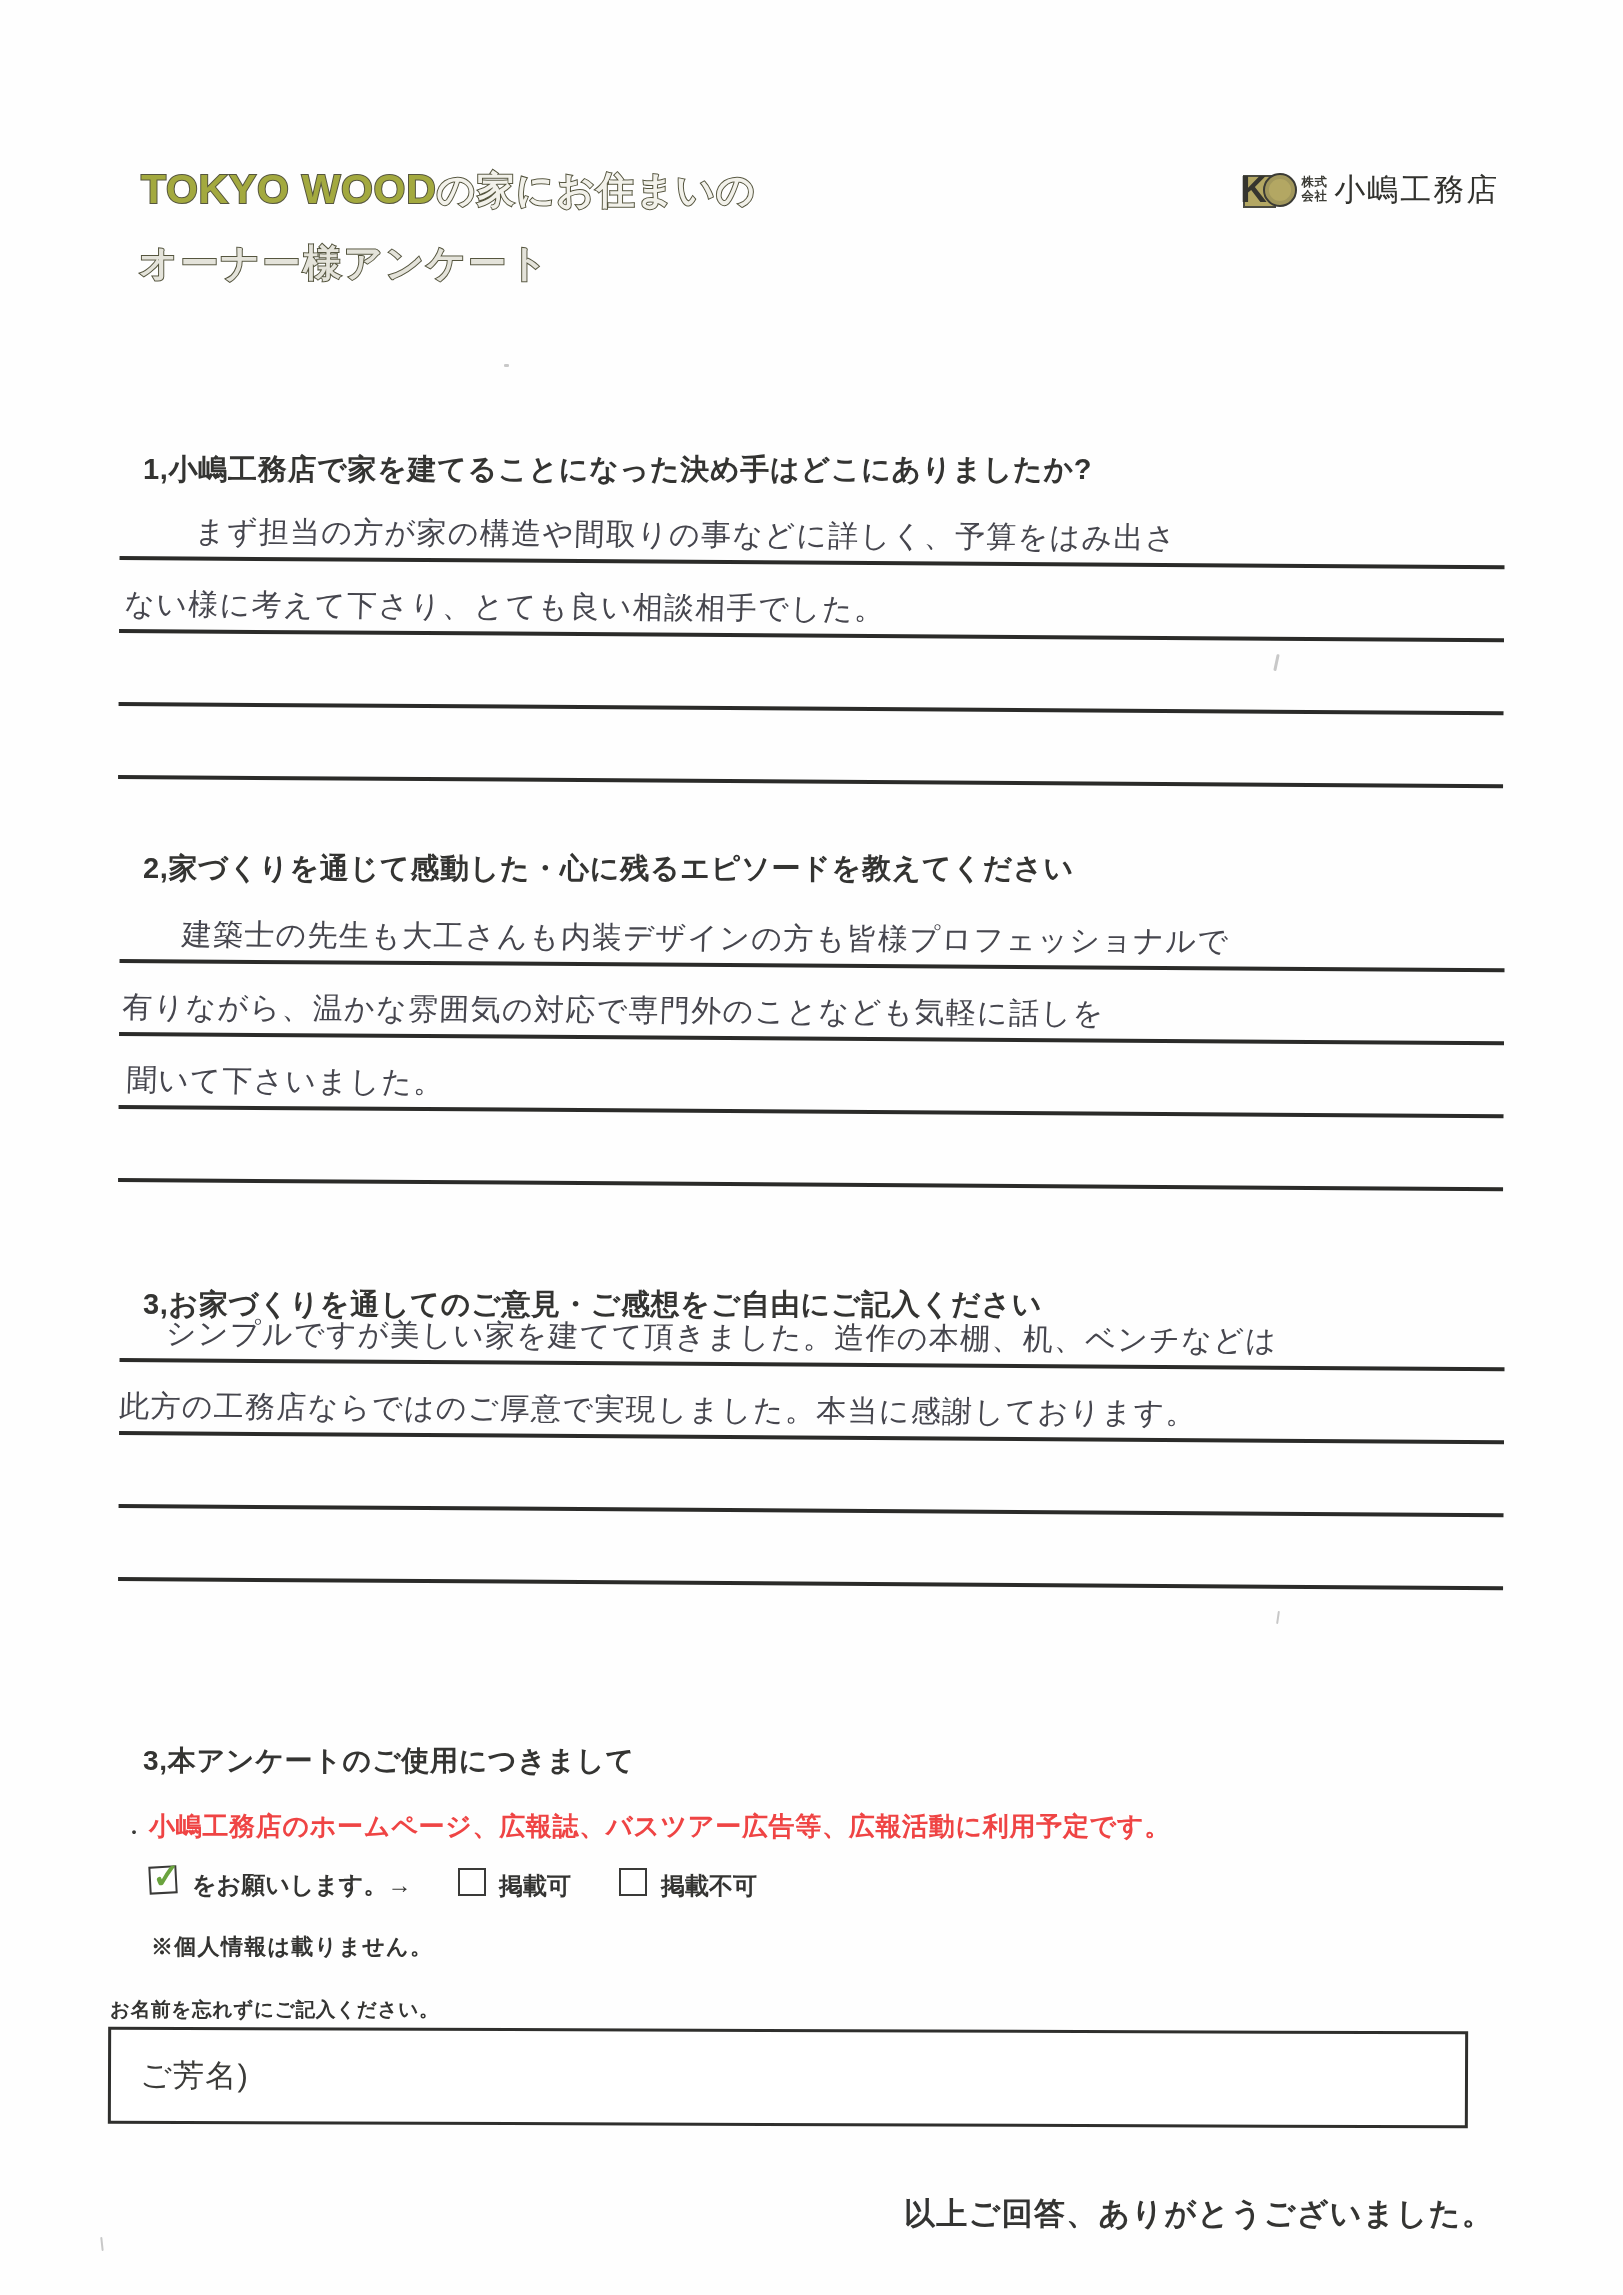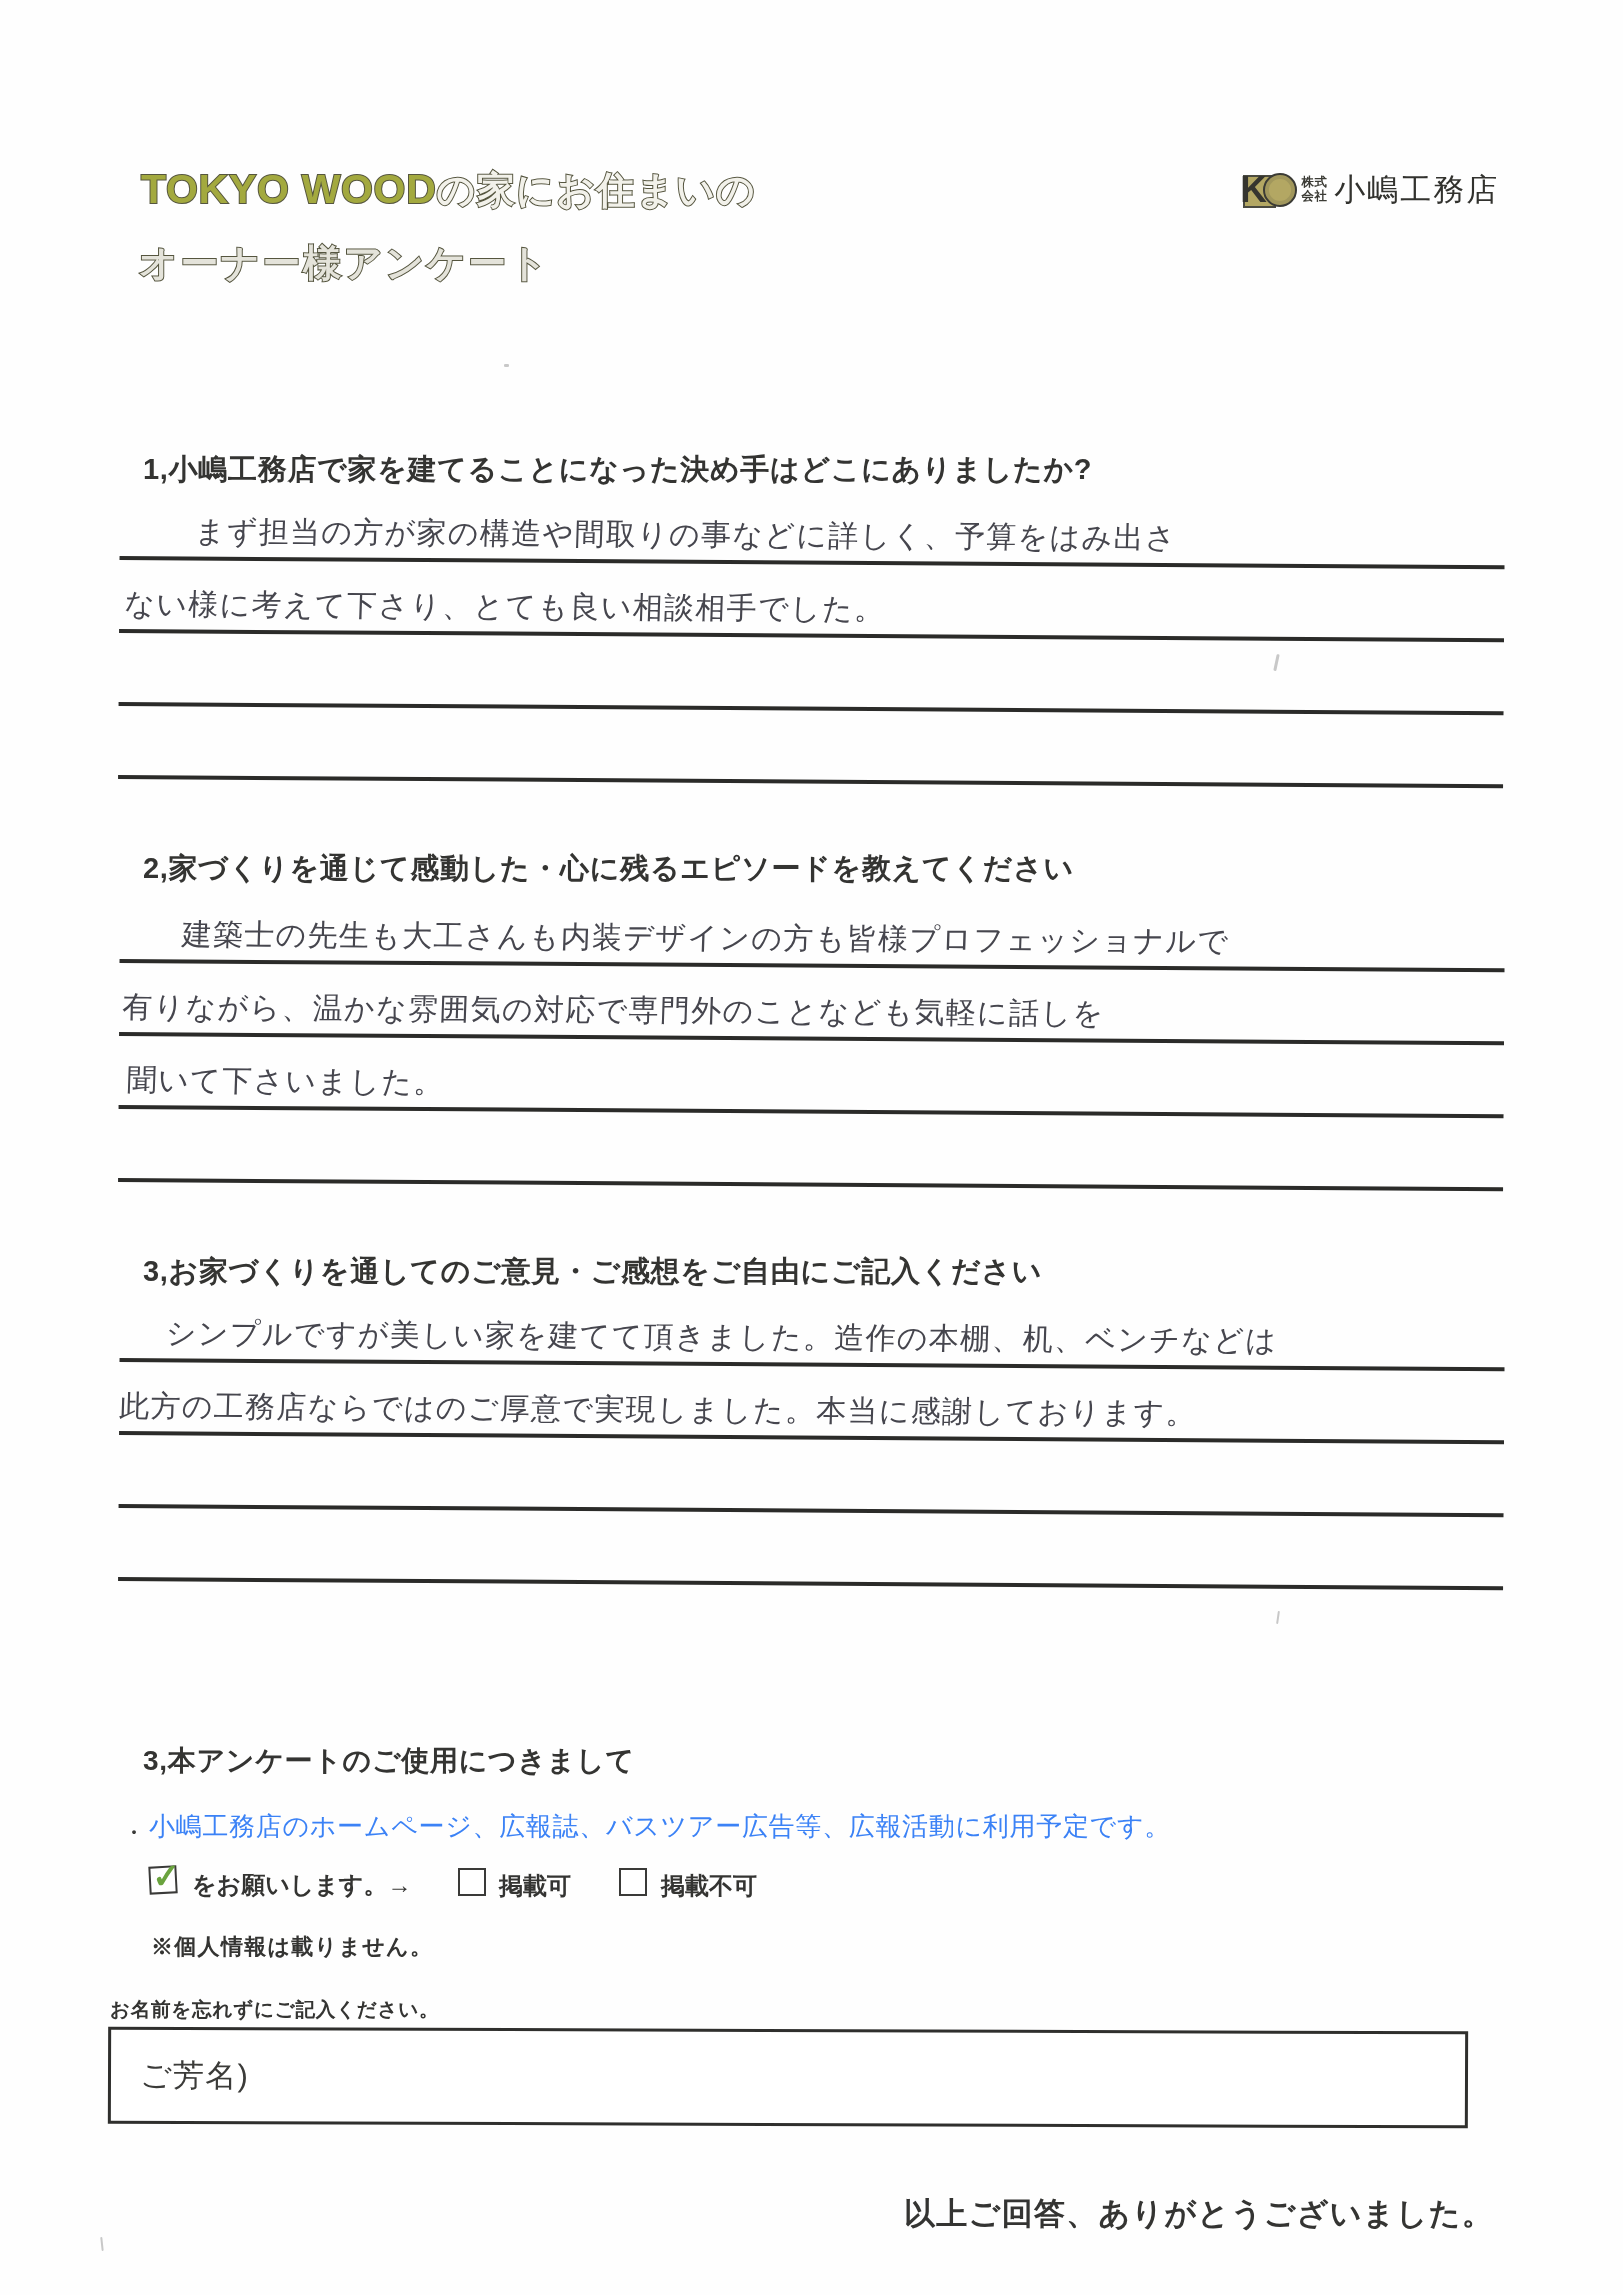--- a/index.html
+++ b/index.html
@@ -33,21 +33,21 @@
   .ans-row{position:relative;height:73px;border-bottom:4.6px solid #2b2b29;box-sizing:border-box;}
   .hw{
     position:absolute;bottom:3.9px;left:0;
     font-family:"DejaVu Sans",sans-serif;font-weight:400;
     font-size:30px;letter-spacing:1.3px;color:#46464e;white-space:nowrap;
     transform:skewX(-1.5deg);
   }
 
   
   .bullet-dot{font-size:19.6px;font-weight:bold;color:#3a3a38;}
-  .bullet-text{font-size:26px;font-weight:normal;letter-spacing:0.7px;color:#3b82f6;white-space:nowrap;}
+  .bullet-text{font-size:26px;font-weight:bold;letter-spacing:0.7px;color:#ef4444;white-space:nowrap;}
   .chk{width:27.5px;height:27.5px;border:2.6px solid #3a3a38;box-sizing:border-box;background:#fff;}
   .chk.tilt{transform:rotate(-3deg);}
   .chk-mark{position:absolute;font-size:34px;line-height:27.5px;font-weight:bold;left:1.3px;top:-5.2px;}
   .chk-label{font-size:24px;font-weight:bold;color:#343432;white-space:nowrap;}
   .note{font-size:22px;font-weight:bold;letter-spacing:1.3px;color:#343432;}
 
   
   .name-label{font-size:19.6px;font-weight:bold;letter-spacing:0.7px;color:#343432;}
   .name-box{border:3.3px solid #2f2f2d;box-sizing:border-box;background:#fff;transform:rotate(.2deg);}
   .name-field{position:absolute;left:29px;top:25px;font-size:31px;color:#3b3b39;letter-spacing:1.3px;}
@@ -99,21 +99,21 @@
     </div>
     <div class="ans-row">
       <div class="hw" style="left:3.3px;">有りながら、温かな雰囲気の対応で専門外のことなども気軽に話しを</div>
     </div>
     <div class="ans-row">
       <div class="hw" style="left:7.9px;">聞いて下さいました。</div>
     </div>
     <div class="ans-row"></div>
   </div>
 
-  <div class="abs q-head" style="left:143px;top:1252px;">3,お家づくりを通してのご意見・ご感想をご自由にご記入ください</div>
+  <div class="abs q-head" style="left:143px;top:1285px;">3,お家づくりを通してのご意見・ご感想をご自由にご記入ください</div>
   <div class="q-group" style="top:1289px;">
     <div class="ans-row">
       <div class="hw" style="left:46px;">シンプルですが美しい家を建てて頂きました。造作の本棚、机、ベンチなどは</div>
     </div>
     <div class="ans-row">
       <div class="hw" style="left:0px;">此方の工務店ならではのご厚意で実現しました。本当に感謝しております。</div>
     </div>
     <div class="ans-row"></div>
     <div class="ans-row"></div>
   </div>

